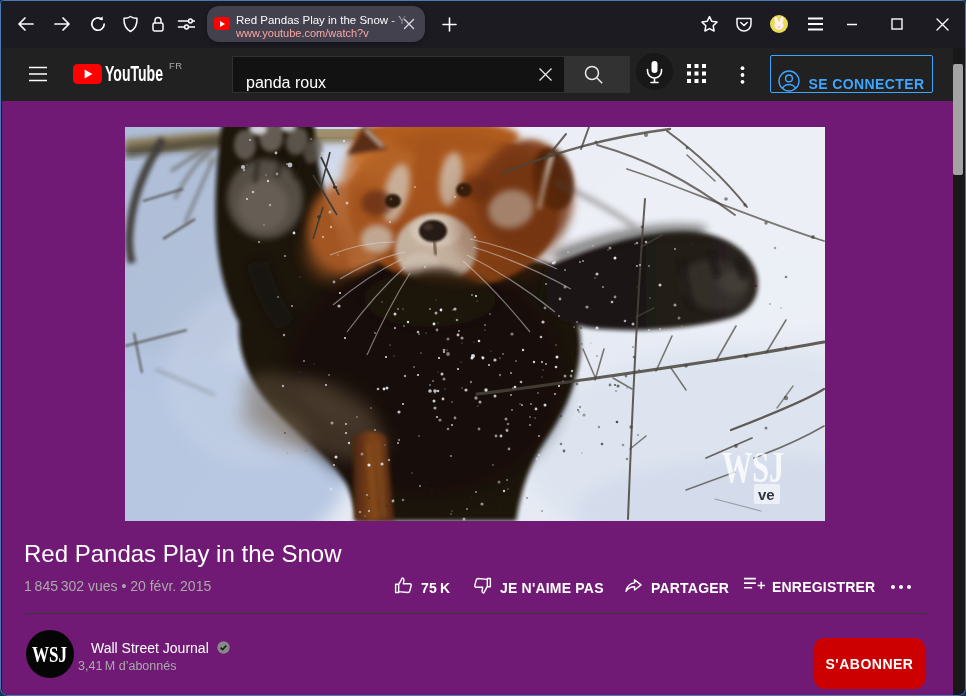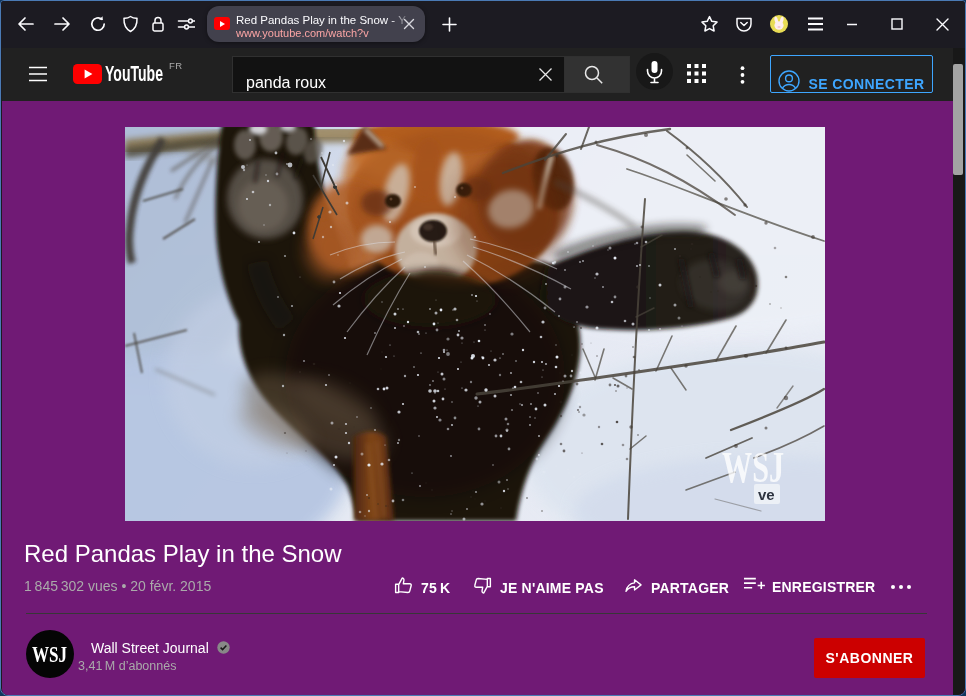--- a/index.html
+++ b/index.html
@@ -28,21 +28,21 @@
 .vtitle{position:absolute;left:22px;top:492px;font-size:24px;color:#fff}
 .vmeta{position:absolute;left:22px;top:530px;font-size:14px;color:#aaa}
 .acts{position:absolute;left:0;top:527px;height:22px;color:#fff;font-size:14px;font-weight:bold;letter-spacing:.2px}
 .act{position:absolute;display:flex;align-items:flex-end;white-space:nowrap}
 .act svg{margin-right:7px}
 .hr{position:absolute;left:24px;top:565px;width:901px;height:1px;background:#373737}
 .wsjav{position:absolute;left:24px;top:582px;width:48px;height:48px;border-radius:50%;background:#050505;display:flex;align-items:center;justify-content:center}
 .wsjav span{font-family:"Liberation Serif",serif;font-weight:bold;color:#fff;font-size:18px;letter-spacing:0px;transform:scale(.95,1.3)}
 .chname{position:absolute;left:89px;top:592px;font-size:14px;font-weight:normal;color:#fff}
 .chsubs{position:absolute;left:76px;top:611px;font-size:12.5px;color:#aaa}
-.subbtn{position:absolute;left:812px;top:590px;width:111px;height:40px;background:#c00;border-radius:2px;color:#fff;font-size:14px;font-weight:bold;letter-spacing:.5px;display:flex;align-items:center;justify-content:center}
+.subbtn{position:absolute;left:812px;top:590px;width:111px;height:51px;background:#c00;border-radius:10px;color:#fff;font-size:14px;font-weight:bold;letter-spacing:.5px;display:flex;align-items:center;justify-content:center}
 
 .sctrack{position:absolute;right:0;top:0;width:13px;height:648px;background:#181818}
 .scthumb{position:absolute;right:3px;top:16px;width:10px;height:111px;background:#a3a3a3;border-radius:2px}
 </style></head>
 <body>
 <div class="win">
 <div class="chrome">
 
   <div class="cicon" style="left:11px">
         <svg width="18" height="18" viewBox="0 0 18 18">

